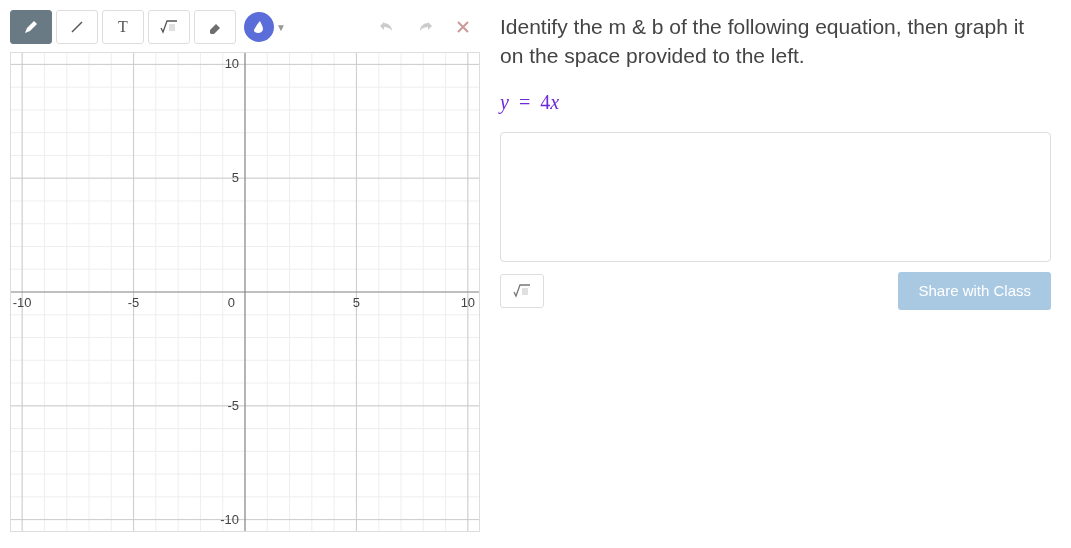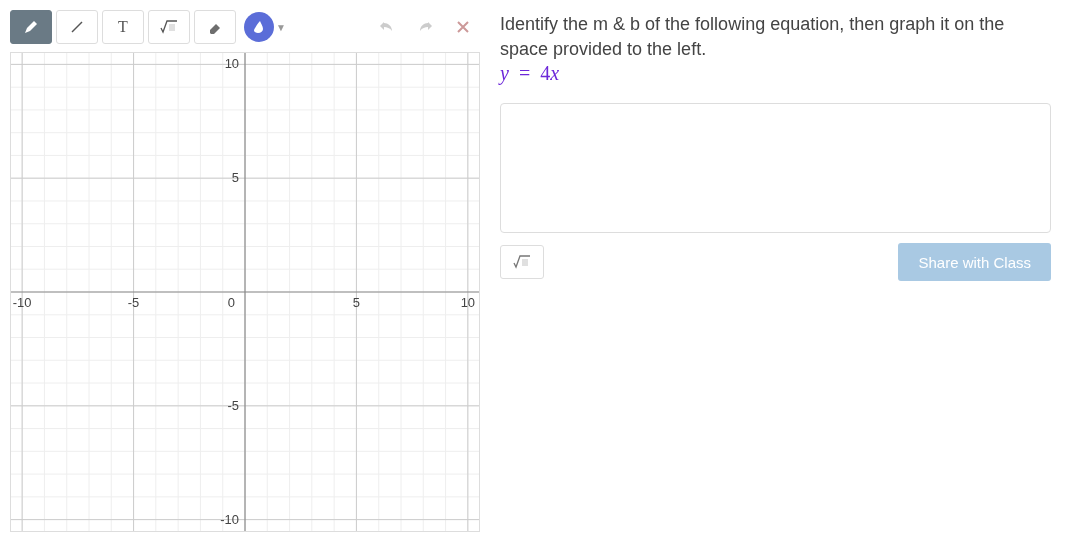--- a/index.html
+++ b/index.html
@@ -95,23 +95,24 @@
 .graph-svg {
   width: 100%;
   height: 100%;
 }
 .right-panel {
   flex: 1;
   padding-top: 2px;
   padding-right: 10px;
 }
 .instruction {
-  font-size: 18px;
+  font-size: 21px;
   color: #444;
   line-height: 1.4;
+  margin-bottom: 20px;
 }
 .equation {
   font-family: 'Times New Roman', serif;
   font-size: 20px;
   color: #6d28d9;
   margin-bottom: 18px;
   font-style: italic;
 }
 .equation .num { font-style: normal; }
 .answer-area {

